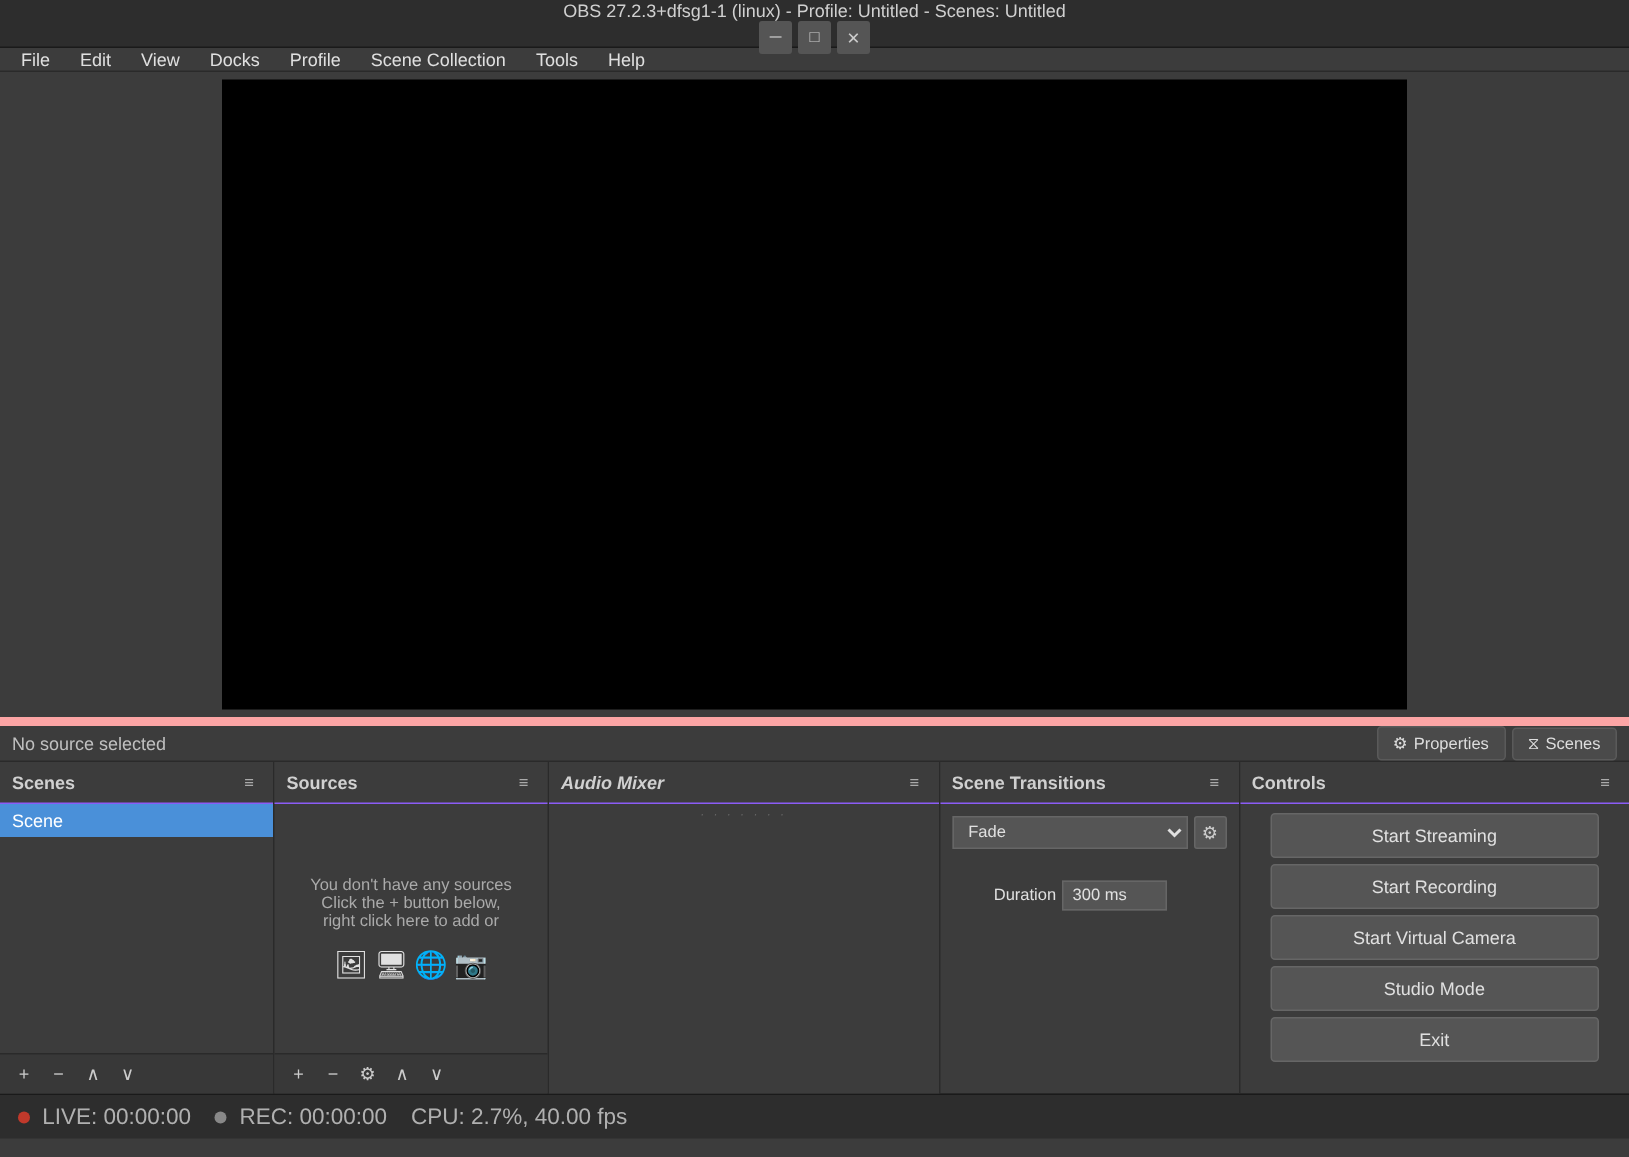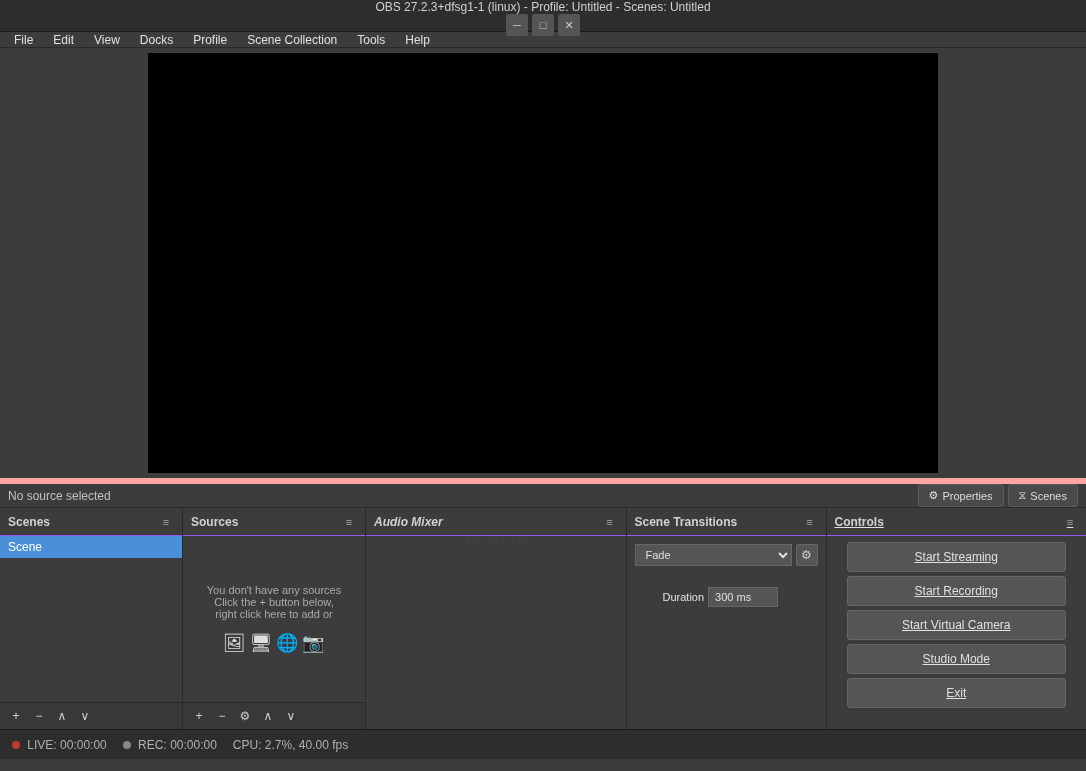--- a/index.html
+++ b/index.html
@@ -300,21 +300,21 @@
 
     
     #status-bar {
       background: #2d2d2d;
       height: 30px;
       display: flex;
       align-items: center;
       padding: 0 12px;
       gap: 16px;
       border-top: 1px solid #1a1a1a;
-      font-size: 12px;
+      font-size: 15px;
       color: #b0b0b0;
     }
     .status-dot {
       width: 8px;
       height: 8px;
       border-radius: 50%;
       display: inline-block;
       margin-right: 4px;
     }
     .status-dot.red { background: #c0392b; }
@@ -436,21 +436,21 @@
         </select>
         <button class="gear-btn">⚙</button>
       </div>
       <div class="duration-row">
         <span>Duration</span>
         <input class="duration-input" type="text" value="300 ms" style="">
       </div>
     </div>
   </div>
 
-  <div class="panel" id="controls-panel" style="width:183px; border-right: none; text-decoration: underline;">
+  <div class="panel" id="controls-panel" style="width:183px; border-right: none;">
     <div class="panel-header">
       <span>Controls</span>
       <div class="panel-icon">≡</div>
     </div>
     <div class="panel-content">
       <button class="control-btn">Start Streaming</button>
       <button class="control-btn">Start Recording</button>
       <button class="control-btn">Start Virtual Camera</button>
       <button class="control-btn">Studio Mode</button>
       <button class="control-btn">Exit</button>

